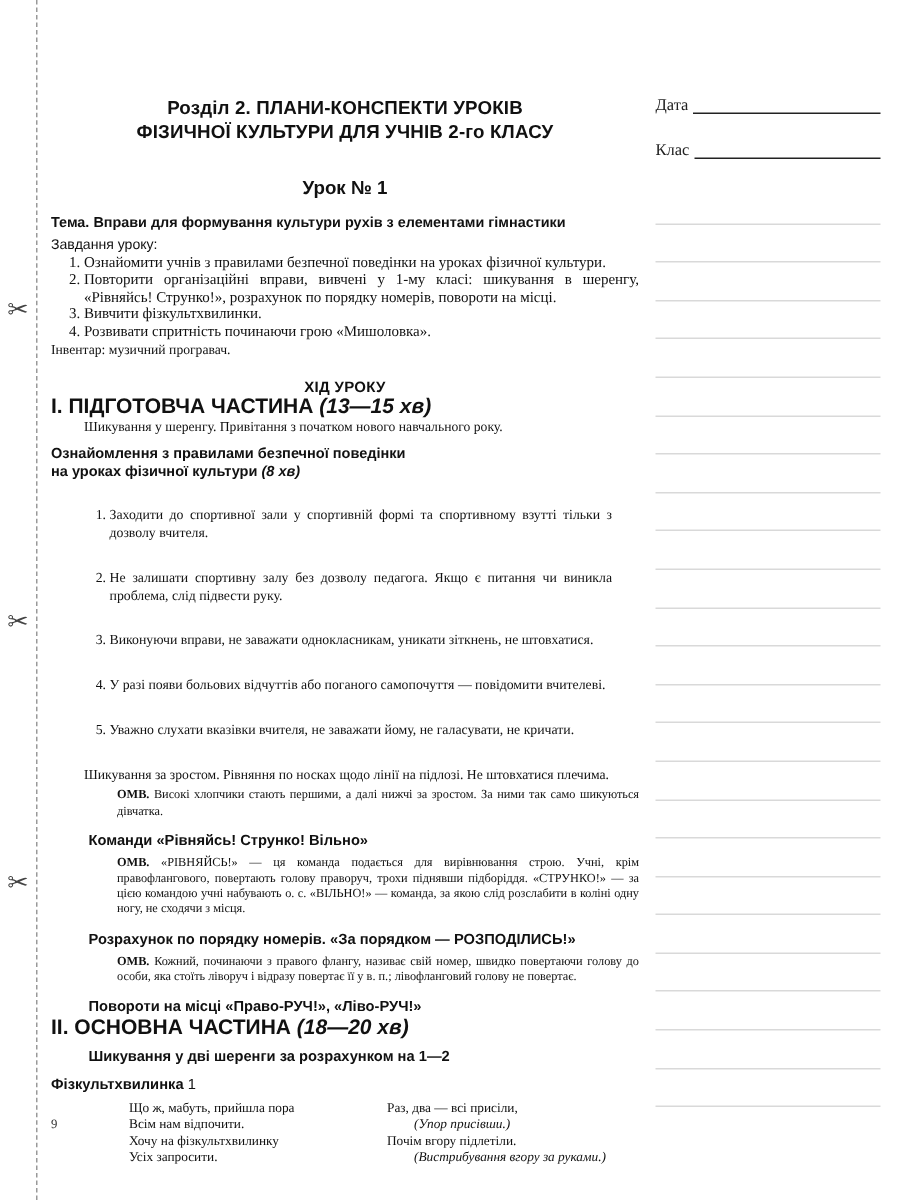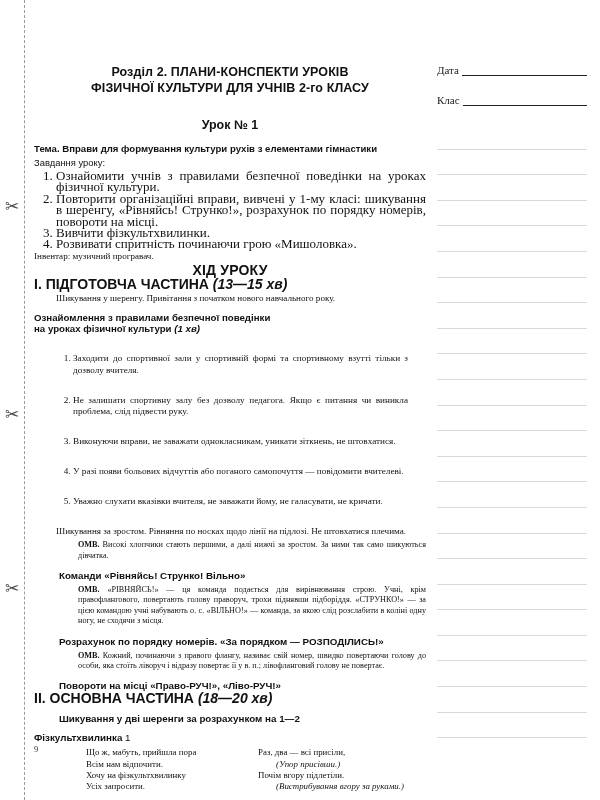--- a/index.html
+++ b/index.html
@@ -74,36 +74,37 @@
 
   .tasks-label {
     font-size: 9.4px;
     margin-top: 2px;
     line-height: 12px;
   }
   ol.tasks {
     margin: 1px 0 0 0;
     padding-left: 22px;
     font-family: "Liberation Serif", serif;
-    font-size: 13px;
+    font-size: 10px;
     line-height: 11.4px;
   }
   ol.tasks li { margin: 0; padding: 0; text-align: justify; }
 
   .inventory {
     font-family: "Liberation Serif", serif;
     font-size: 9.1px;
     line-height: 11.5px;
     margin-top: 1px;
   }
 
   .course-head {
     text-align: center;
     font-weight: bold;
-    font-size: 14px;
+    font-size: 10px;
+    margin-top: 13px;
     letter-spacing: 0.2px;
   }
 
   .part-head {
     font-weight: bold;
     font-size: 14px;
     margin-top: 0;
     line-height: 12px;
   }
   .part-head i { font-style: italic; font-weight: bold; }
@@ -245,21 +246,21 @@
     <div class="part-head">
       <span>І. ПІДГОТОВЧА ЧАСТИНА</span>
       <i>(13—15 хв)</i>
     </div>
 
     <div class="para">Шикування у шеренгу. Привітання з початком нового навчального року.</div>
 
     <div class="sub-head">
       <span>Ознайомлення з правилами безпечної поведінки</span><br>
       <span>на уроках фізичної культури</span>
-      <span class="small-i">(1 хв)</span>
+      <span class="small-i">(8 хв)</span>
     </div>
 
     <ol class="rules">
       <li>Заходити до спортивної зали у спортивній формі та спортивному взутті тільки з дозволу вчителя.</li>
       <li>Не залишати спортивну залу без дозволу педагога. Якщо є питання чи виникла проблема, слід підвести руку.</li>
       <li>Виконуючи вправи, не заважати однокласникам, уникати зіткнень, не штовхатися.</li>
       <li>У разі появи больових відчуттів або поганого самопочуття — повідомити вчителеві.</li>
       <li>Уважно слухати вказівки вчителя, не заважати йому, не галасувати, не кричати.</li>
     </ol>
 

